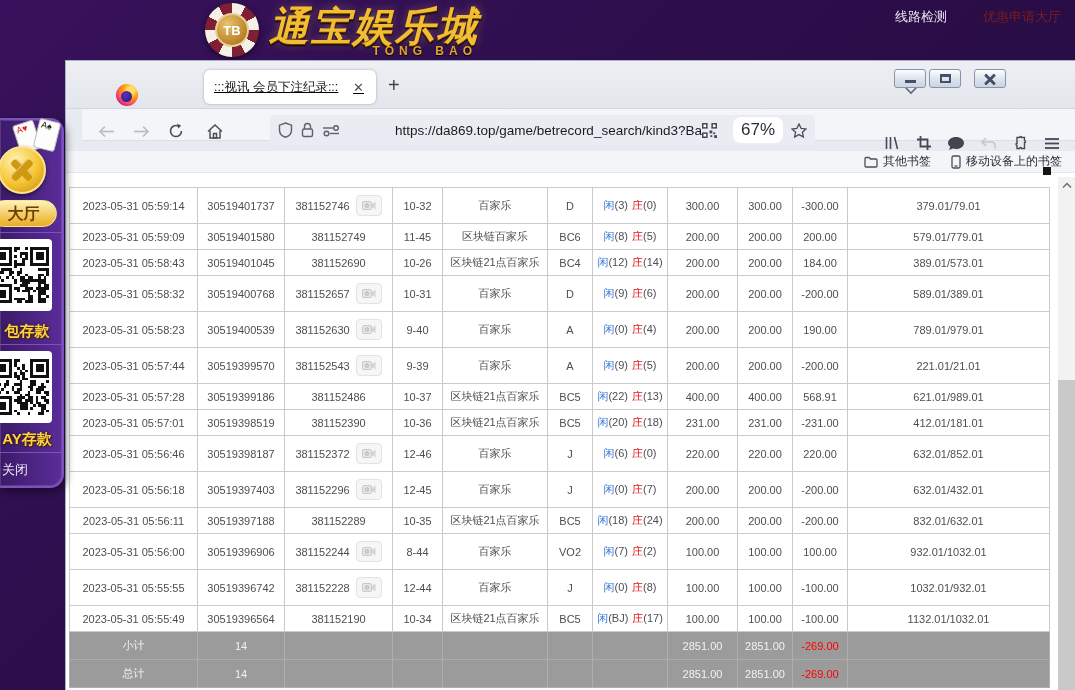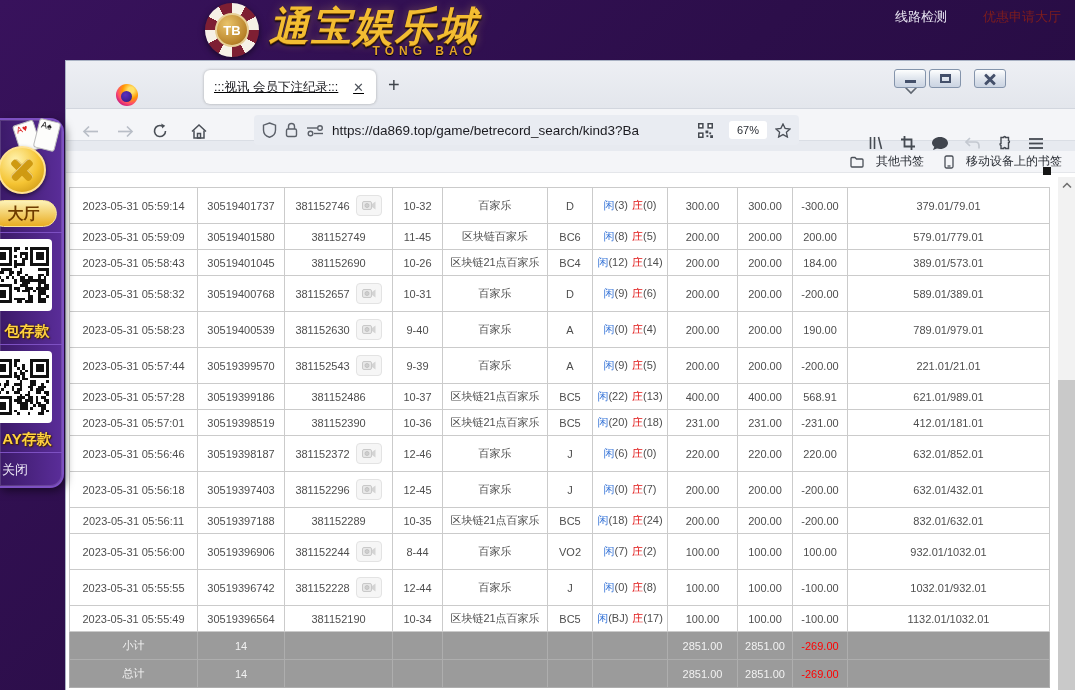--- a/index.html
+++ b/index.html
@@ -128,41 +128,41 @@
   .wb-min-glyph { width:11px; height:3px; background:#44506a; margin-top:6px; }
   .wb-max-glyph { width:11px; height:9px; border:2px solid #44506a; border-top-width:3px; }
   .wb-x-glyph { position:relative; width:12px; height:12px; }
   .wb-x-glyph::before, .wb-x-glyph::after {
     content:""; position:absolute; left:-1px; top:5px; width:14px; height:3px; background:#44506a; border-radius:1px;
   }
   .wb-x-glyph::before { transform:rotate(45deg); }
   .wb-x-glyph::after  { transform:rotate(-45deg); }
 
   
-  .navbar { position:absolute; left:0; top:48px; right:0; height:32px; background:#f4f5f8; border-bottom:1px solid #dadee5; }
+  .navbar { position:absolute; left:16px; top:48px; right:0; height:32px; background:#f4f5f8; border-bottom:1px solid #dadee5;text-align:right; }
   .nav-icon { position:absolute; top:12px; width:20px; height:20px; display:flex; align-items:center; justify-content:center; cursor:pointer; }
   .ni-back { left:14px; } .ni-fwd { left:49px; } .ni-reload { left:84px; } .ni-home { left:123px; }
   .urlbar {
     position:absolute; left:188px; top:6px; width:545px; height:30px;
     background:#e9ecf2; border-radius:4px; display:flex; align-items:center; padding:0 8px; cursor:text;
   }
   .urlbar .sep-icon { margin-right:8px; display:flex; align-items:center; }
   .url-text { flex:1; font-size:13.5px; color:#1b1b20; white-space:nowrap; overflow:hidden; }
-  .zoom-badge { background:#fff; border-radius:3px; padding:3px 8px; font-size:11px; color:#2b2f36; margin:0 8px; cursor:pointer; }
+  .zoom-badge { background:#fff; border-radius:8px; padding:3px 8px; font-size:17px; color:#2b2f36; margin:0 8px; cursor:pointer; }
   .right-tools { position:absolute; top:12px; display:flex; align-items:center; }
   .tool { width:20px; height:20px; margin-right:12px; display:flex; align-items:center; justify-content:center; cursor:pointer; }
   .tools-anchor { left:800px; position:absolute; top:0; height:42px; }
 
   
   .bookmarkbar {
     position:absolute; left:0; top:90px; right:0; height:22px; background:#f4f5f8;
     display:flex; justify-content:flex-end; align-items:center; padding-right:13px; gap:20px;
     border-bottom:1px solid #e4e6ea;
   }
-  .bm-item { display:flex; align-items:center; gap:12px; font-size:12px; color:#2b2f36; cursor:pointer; }
+  .bm-item { display:flex; align-items:center; gap:5px; font-size:12px; color:#2b2f36; cursor:pointer; }
 
   
   .content { position:absolute; left:0; top:112px; right:0; bottom:0; background:#fff; }
   .corner-dot { position:absolute; left:977px; top:-6px; width:8px; height:8px; background:#151515; }
   .scrollbar { position:absolute; right:0; top:4px; bottom:0; width:17px; background:#f2f2f2; }
   .sb-up { height:16px; display:flex; align-items:center; justify-content:center; cursor:pointer; }
   .sb-thumb { position:absolute; left:0; right:0; top:203px; height:315px; background:#c9c9c9; cursor:grab; }
 
   
   table.bets { position:absolute; left:3px; top:14px; width:980px; border-collapse:collapse; table-layout:fixed; }

